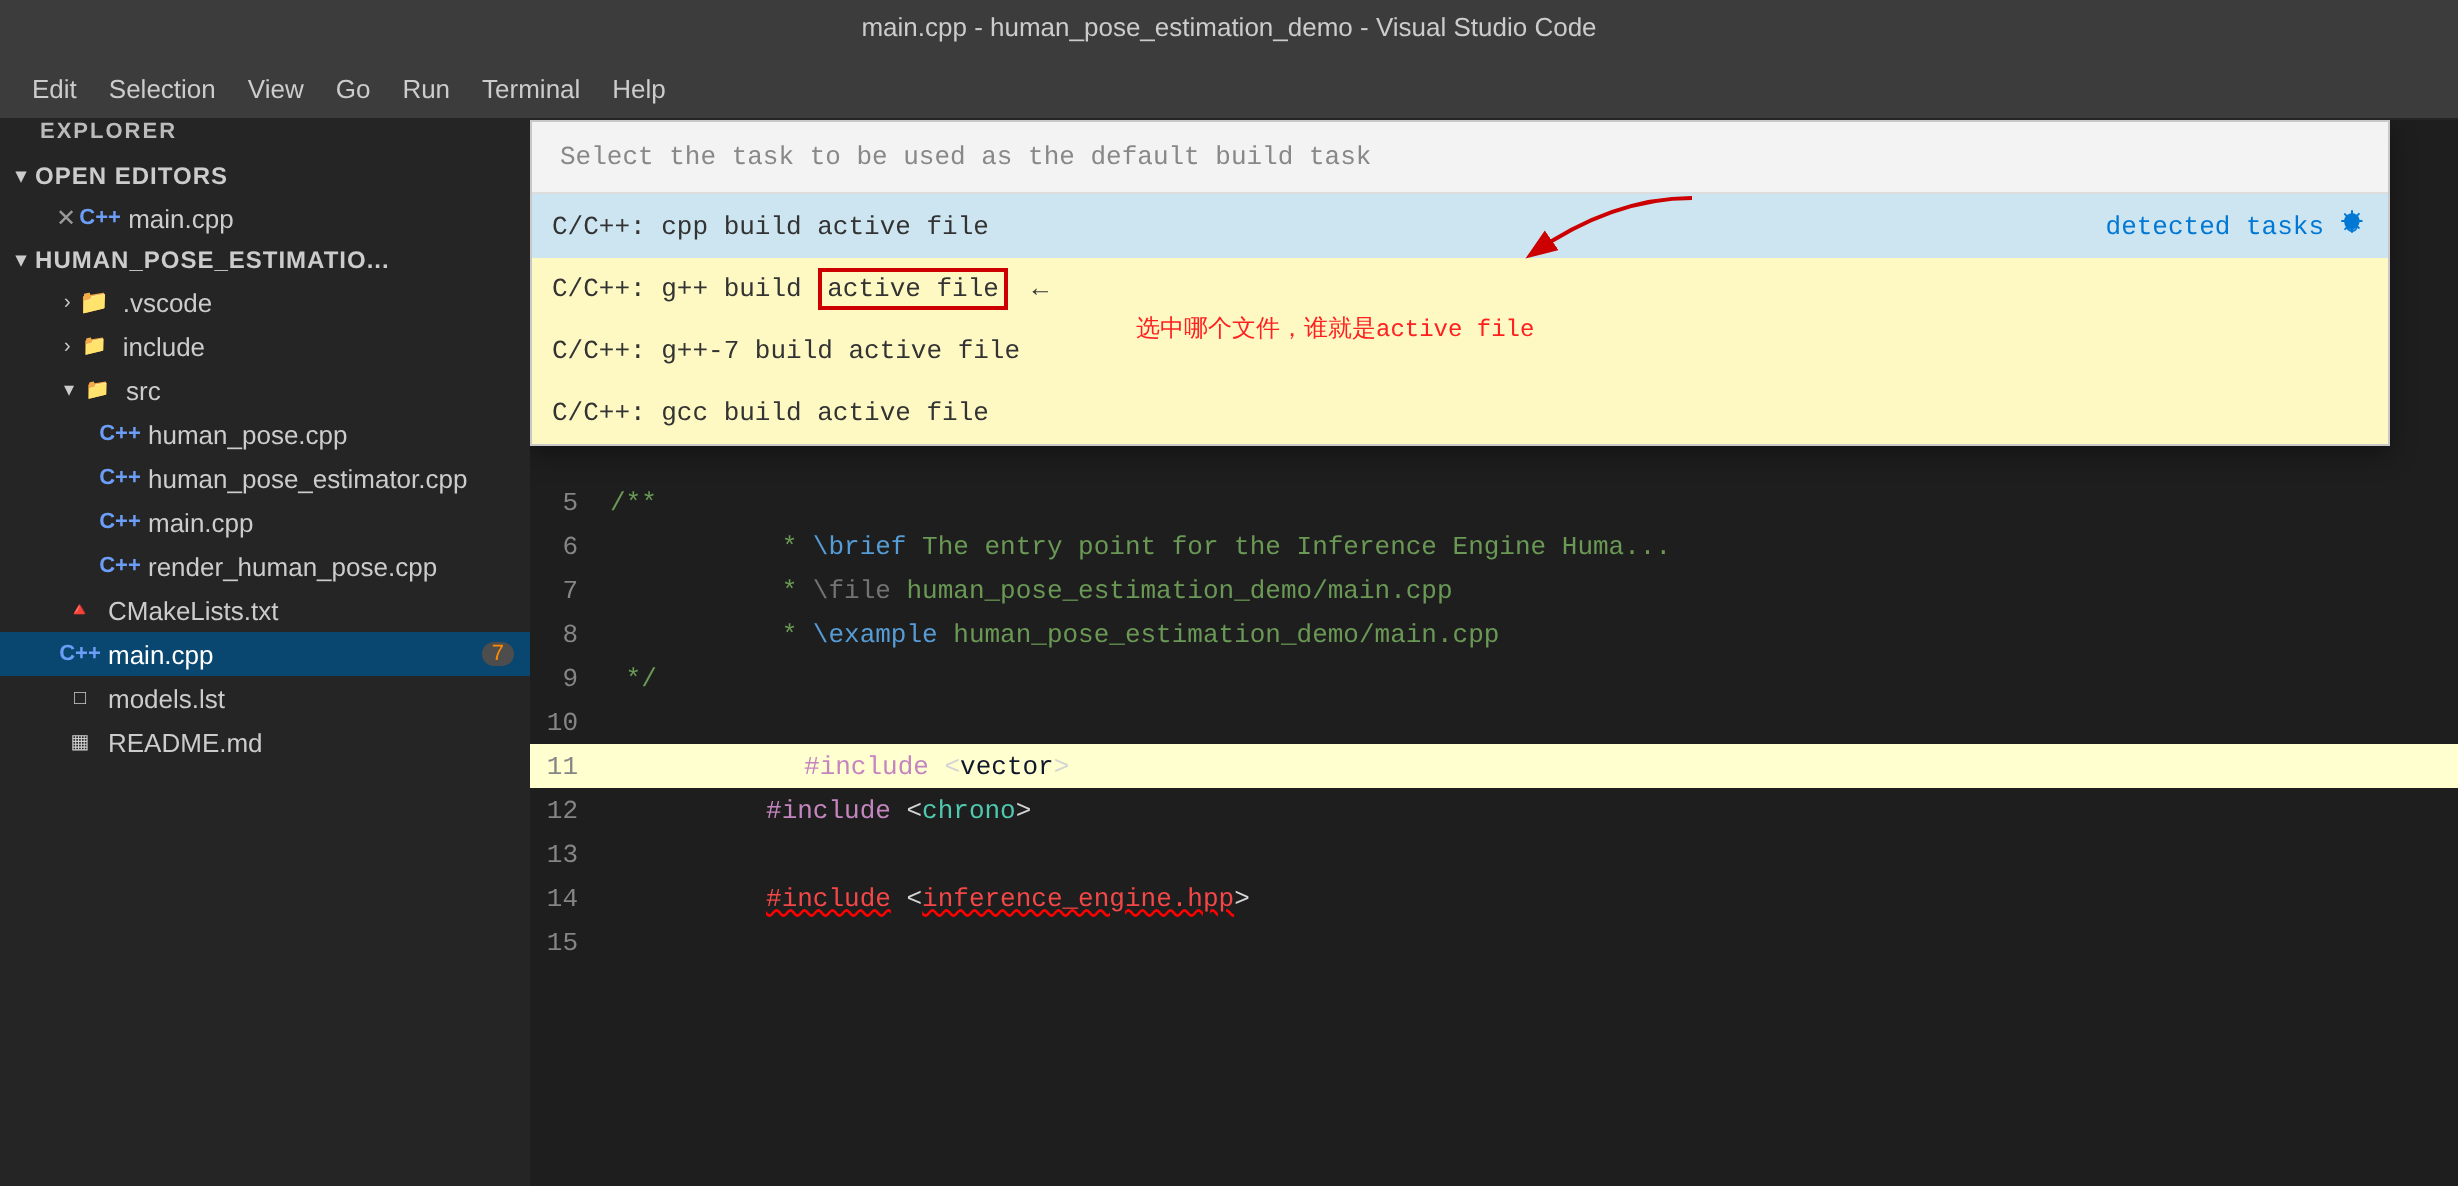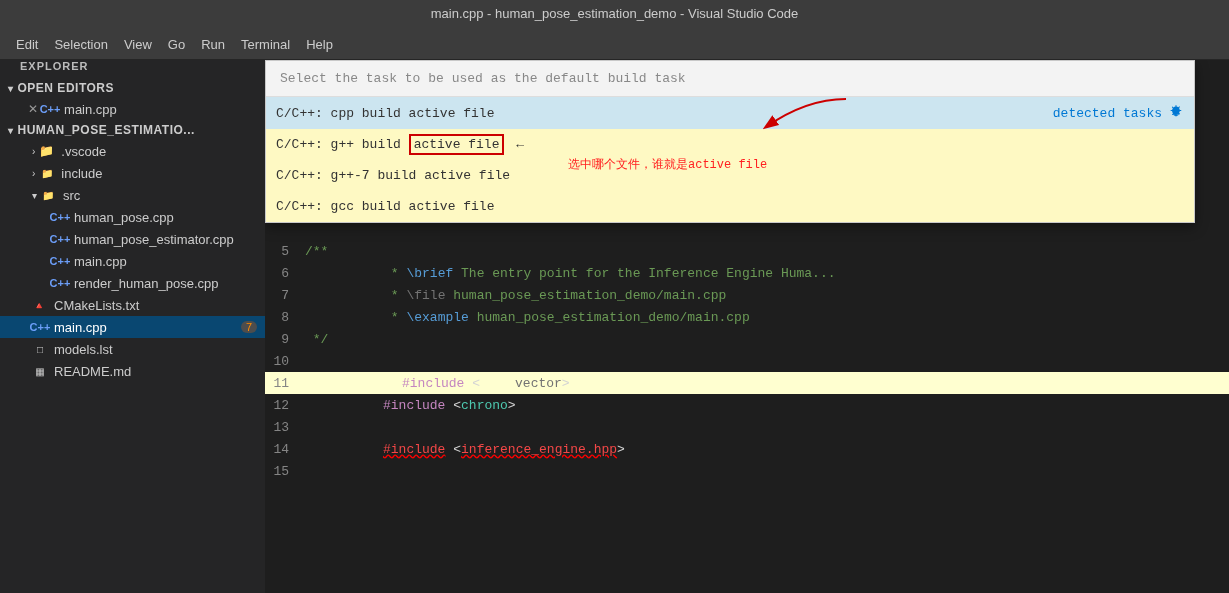--- a/index.html
+++ b/index.html
@@ -378,21 +378,21 @@
       </div>
 
       <div class="editor-line">
         <span class="line-number">10</span>
         <span class="line-content"></span>
       </div>
 
       <div class="editor-line highlighted-line">
         <span class="line-number">11</span>
         <span class="line-content">
-          <span style="color:#c586c0;">#include</span><span style="color:#d4d4d4;"> &lt;</span><span style="color:#737373;margin-left:35px;">vector</span><span style="color:#d4d4d4;">&gt;</span>
+          <span style="color:#c586c0;">#include</span><span style="color:#d4d4d4;"> &lt;</span><span style="color:#0f172a;">vector</span><span style="color:#d4d4d4;">&gt;</span>
         </span>
       </div>
 
       <div class="editor-line">
         <span class="line-number">12</span>
         <span class="line-content">
           <span style="color:#c586c0;">#include</span><span style="color:#d4d4d4;"> &lt;</span><span style="color:#4ec9b0;">chrono</span><span style="color:#d4d4d4;">&gt;</span>
         </span>
       </div>
 

